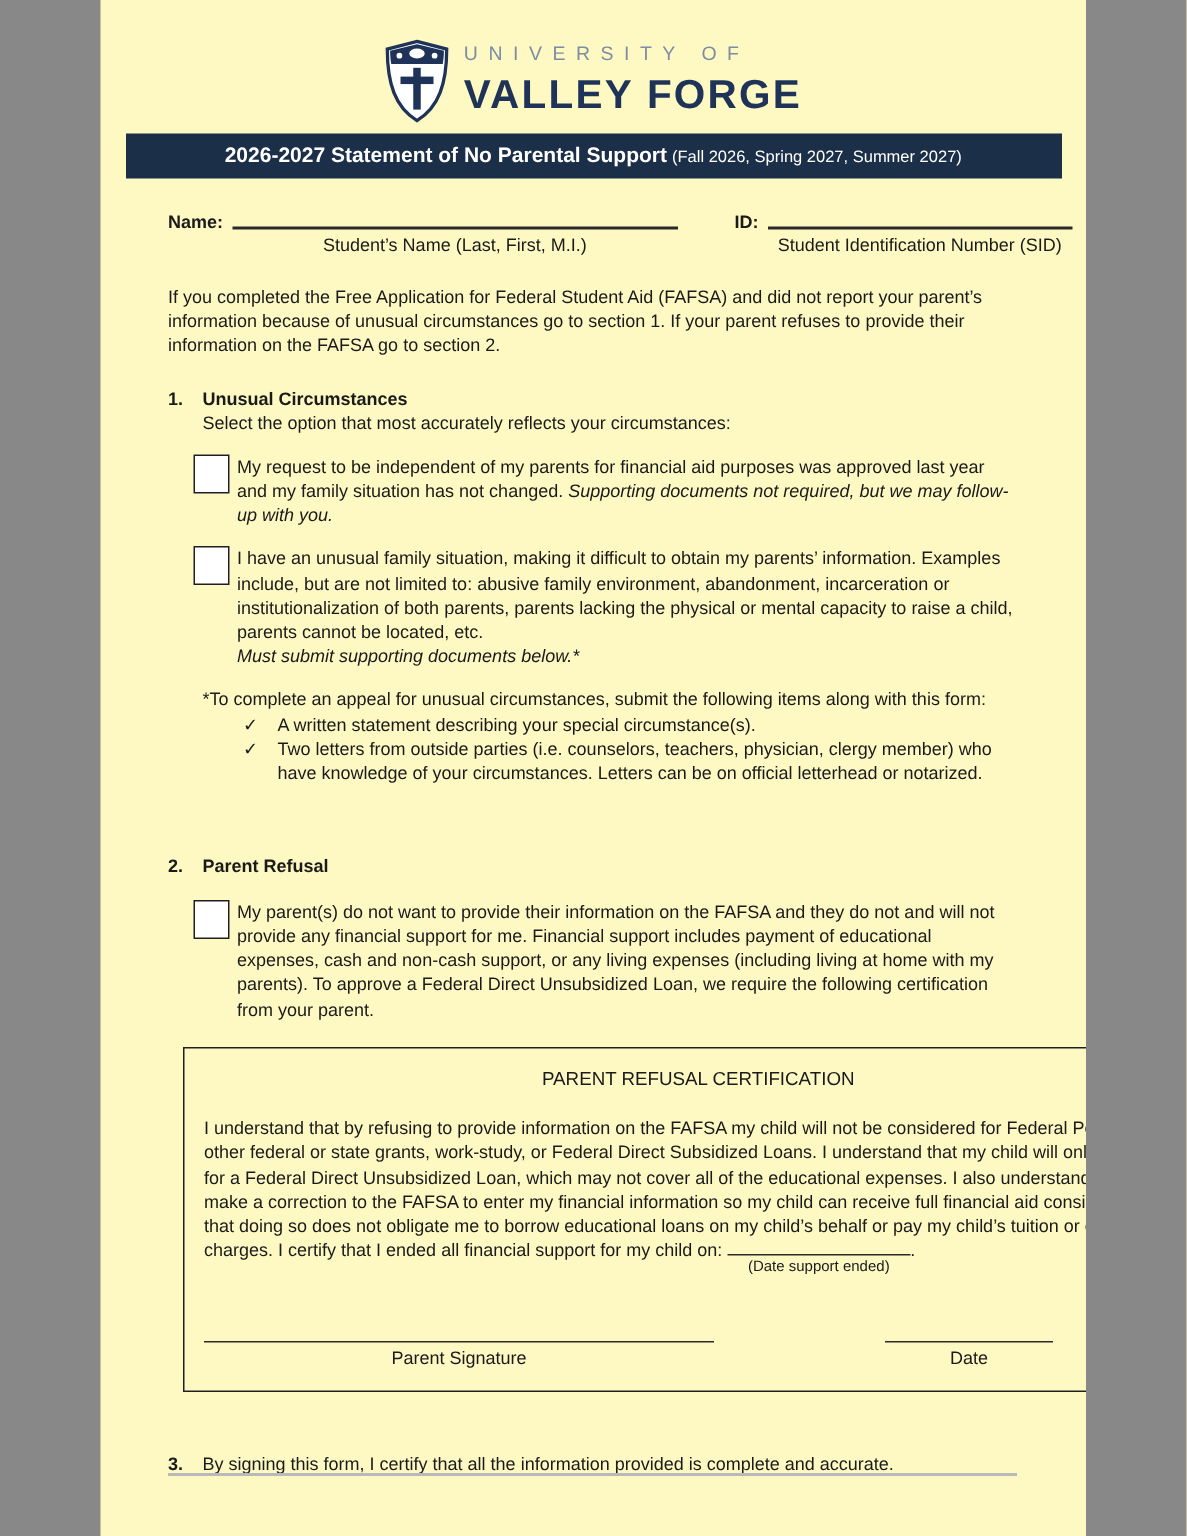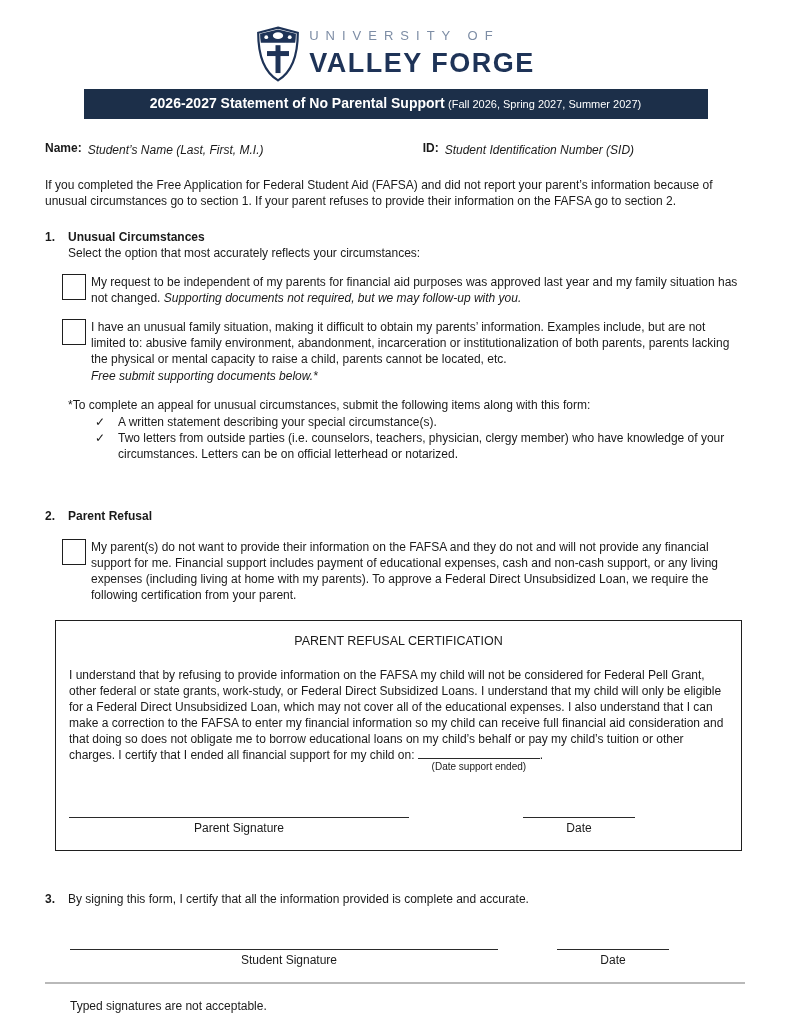--- a/index.html
+++ b/index.html
@@ -1,39 +1,39 @@
 <!DOCTYPE html>
 <html><head>
 <meta charset="utf-8">
 <style>
   * { margin:0; padding:0; box-sizing:border-box; }
   body { background:#888; font-family:"Liberation Sans", sans-serif; }
   .page {
-    width:791px; height:1024px; margin:0 auto; background:#ffffff;
+    width:657px; height:1024px; margin:0 auto; background:#fef9c3;
     position:relative; color:#1a1a1a; font-size:12px; line-height:1.34;
     overflow:hidden;
   }
   
   .logo-row { display:flex; justify-content:center; align-items:center; gap:9px; padding-top:26px; }
   .logo-shield { width:44px; height:56px; flex:none; }
   .logo-text { display:flex; flex-direction:column; }
   .logo-top { color:#7d8da5; font-size:13px; letter-spacing:7px; font-weight:400; margin-bottom:1px; }
   .logo-bottom { color:#1e3357; font-size:27px; font-weight:bold; letter-spacing:1.5px; }
   .title-bar {
     width:624px; margin:7px auto 0; background:#1c2f49; color:#ffffff;
     text-align:center; padding:5px 4px 6px;
   }
   .title-main { font-weight:bold; font-size:14px; }
   .title-terms { font-size:11px; }
   
   .content { padding:0 48px 0 45px; }
   b.inline-label { font-weight:bold; }
   .identity-row { display:flex; margin-top:21px; }
   .field-group { display:flex; align-items:flex-start; }
-  .field { display:flex; flex-direction:row; margin-left:6px;font-style:italic; }
+  .field { display:flex; flex-direction:column; margin-left:6px; }
   .fill-line { border-bottom:2px solid #2a2a2a; height:13px; }
   .fill-caption { text-align:center; font-size:12px; padding-top:2px; }
   .name-field { width:297px; }
   .id-field { width:203px; }
   .id-group { margin-left:38px; }
   .intro { margin-top:19px; }
   
   .sec { display:flex; margin-top:20px; }
   .sec-num { width:23px; font-weight:bold; flex:none; }
   .sec-body { flex:1; }
@@ -144,21 +144,21 @@
       <div class="option-text">
         <span>My request to be independent of my parents for financial aid purposes was approved last year and my family situation has not changed.</span>
         <i>Supporting documents not required, but we may follow-up with you.</i>
       </div>
     </div>
 
     <div class="option">
       <div class="checkbox"></div>
       <div class="option-text">
         <span>I have an unusual family situation, making it difficult to obtain my parents’ information. Examples include, but are not limited to: abusive family environment, abandonment, incarceration or institutionalization of both parents, parents lacking the physical or mental capacity to raise a child, parents cannot be located, etc.</span><br>
-        <i>Free submit supporting documents below.*</i>
+        <i>Must submit supporting documents below.*</i>
       </div>
     </div>
 
     <div class="appeal">
       <div>*To complete an appeal for unusual circumstances, submit the following items along with this form:</div>
       <div class="appeal-items">
         <div class="appeal-item">
           <span class="check-glyph">✓</span>
           <span class="appeal-item-text">A written statement describing your special circumstance(s).</span>
         </div>

